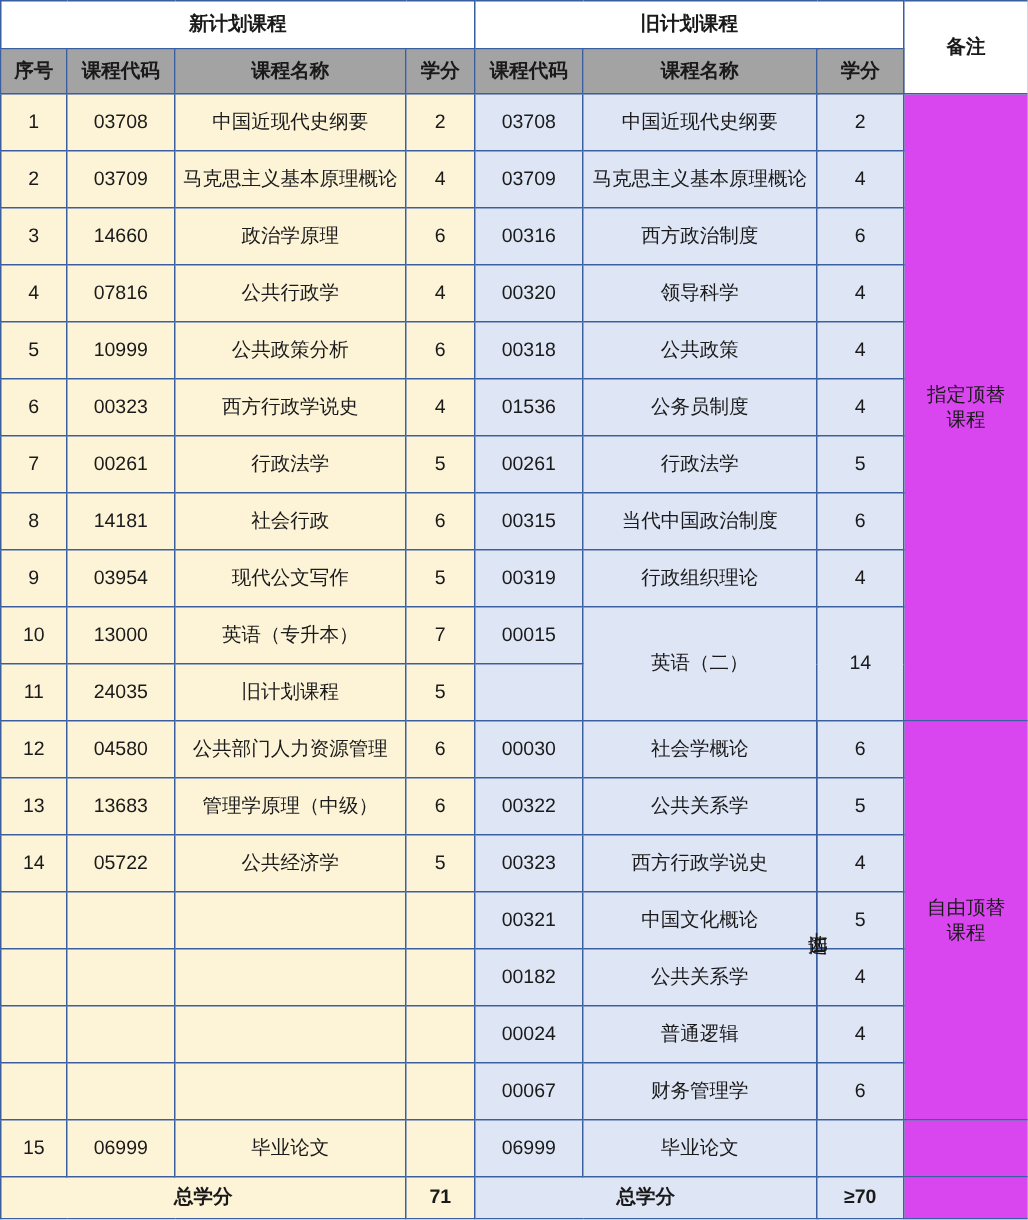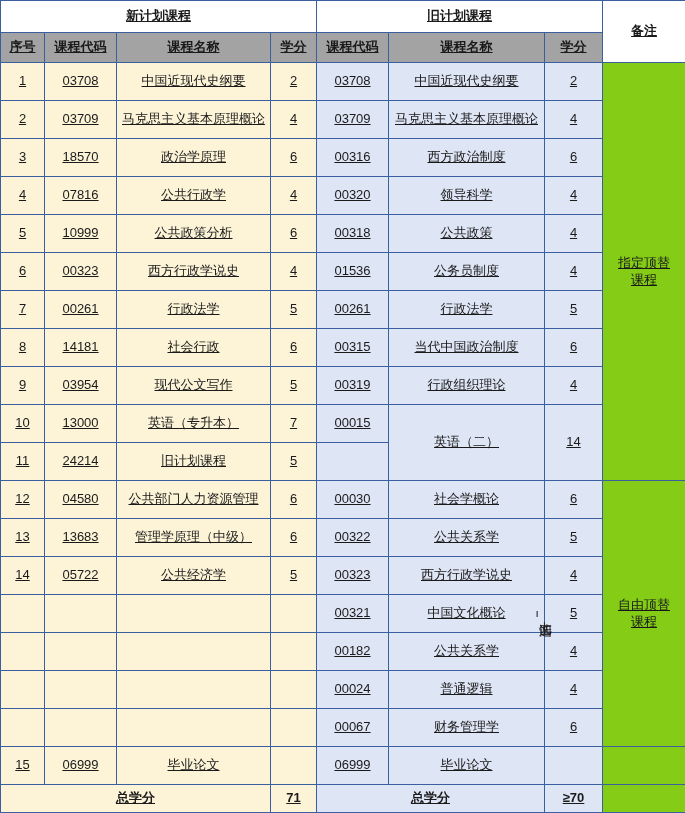--- a/index.html
+++ b/index.html
@@ -11,21 +11,20 @@
     width: 685px;
     height: 813px;
     font-family: "Liberation Sans", sans-serif;
     color: #1a1a1a;
     overflow: hidden;
   }
   #sheet {
     width: 685px;
     height: 813px;
     position: relative;
-    text-decoration: underline;
   }
   table.course-table {
     border-collapse: collapse;
     table-layout: fixed;
     width: 685px;
     height: 813px;
   }
   table.course-table td {
     border: 1px solid #3a5fa0;
     text-align: center;
@@ -66,21 +65,21 @@
   }
   .new-cell {
     background: #fdf4d8;
     height: 38px;
   }
   .old-cell {
     background: #dee5f5;
     height: 38px;
   }
   .remark-cell {
-    background: #84cc16;
+    background: #d946ef;
     font-size: 13px;
   }
   .name-left {
     text-align: left;
     padding-left: 8px;
   }
   .total-new {
     background: #fdf4d8;
     font-weight: bold;
   }
@@ -152,21 +151,21 @@
         <td class="new-cell">2</td>
         <td class="new-cell">03709</td>
         <td class="new-cell">马克思主义基本原理概论</td>
         <td class="new-cell">4</td>
         <td class="old-cell">03709</td>
         <td class="old-cell name-left" colspan="2">马克思主义基本原理概论</td>
         <td class="old-cell">4</td>
       </tr>
       <tr>
         <td class="new-cell">3</td>
-        <td class="new-cell">18570</td>
+        <td class="new-cell">14660</td>
         <td class="new-cell">政治学原理</td>
         <td class="new-cell">6</td>
         <td class="old-cell">00316</td>
         <td class="old-cell name-left" colspan="2">西方政治制度</td>
         <td class="old-cell">6</td>
       </tr>
       <tr>
         <td class="new-cell">4</td>
         <td class="new-cell">07816</td>
         <td class="new-cell">公共行政学</td>
@@ -225,21 +224,21 @@
         <td class="new-cell">10</td>
         <td class="new-cell">13000</td>
         <td class="new-cell">英语（专升本）</td>
         <td class="new-cell">7</td>
         <td class="old-cell">00015</td>
         <td class="old-cell name-left" colspan="2" rowspan="2">英语（二）</td>
         <td class="old-cell" rowspan="2">14</td>
       </tr>
       <tr>
         <td class="new-cell">11</td>
-        <td class="new-cell">24214</td>
+        <td class="new-cell">24035</td>
         <td class="new-cell">旧计划课程</td>
         <td class="new-cell">5</td>
         <td class="old-cell"></td>
       </tr>
 
       <tr>
         <td class="new-cell">12</td>
         <td class="new-cell">04580</td>
         <td class="new-cell">公共部门人力资源管理</td>
         <td class="new-cell">6</td>

